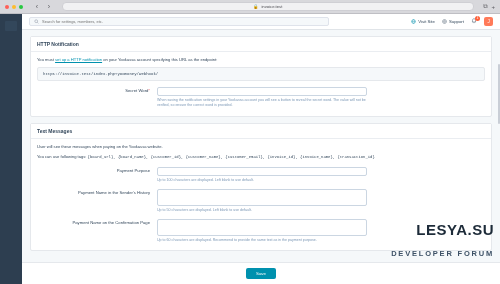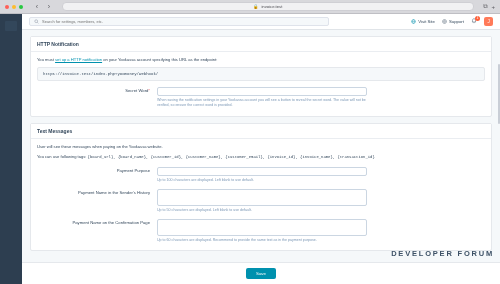--- a/index.html
+++ b/index.html
@@ -115,21 +115,21 @@
     font-size:4.4px; padding:3px 10px; font-family:"Liberation Sans", sans-serif;
     cursor:pointer;
   }
 
   
   .watermark {
     position:absolute; right:6px; bottom:26px; text-align:right;
     pointer-events:none;
   }
   .wm1 { font-size:15px; font-weight:bold; color:#1d2b39; letter-spacing:0.5px; line-height:1; }
-  .wm2 { font-size:7.5px; font-weight:bold; color:#3d5166; letter-spacing:1.8px; margin-top:1px; }
+  .wm2 { font-size:7.5px; font-weight:bold; color:#3d5166; letter-spacing:1.8px; margin-top:12px; }
 
   .scroll-ind {
     position:absolute; right:0.5px; top:34px; width:2px; height:60px;
     background:#c9ced6; border-radius:1px;
   }
 </style>
 </head>
 <body>
 
 <div class="browser">
@@ -249,20 +249,21 @@
             <div class="hint">Up to 60 characters are displayed. Recommend to provide the same text as in the payment purpose.</div>
           </div>
         </div>
       </div>
     </div>
 
     <div class="scroll-ind"></div>
   </div>
 
   <div class="watermark">
+    <div class="wm1">LESYA.SU</div>
     <div class="wm2">DEVELOPER FORUM</div>
   </div>
 
   <div class="footer">
     <button class="save-btn">Save</button>
   </div>
 
 </div>
 
 </body></html>

